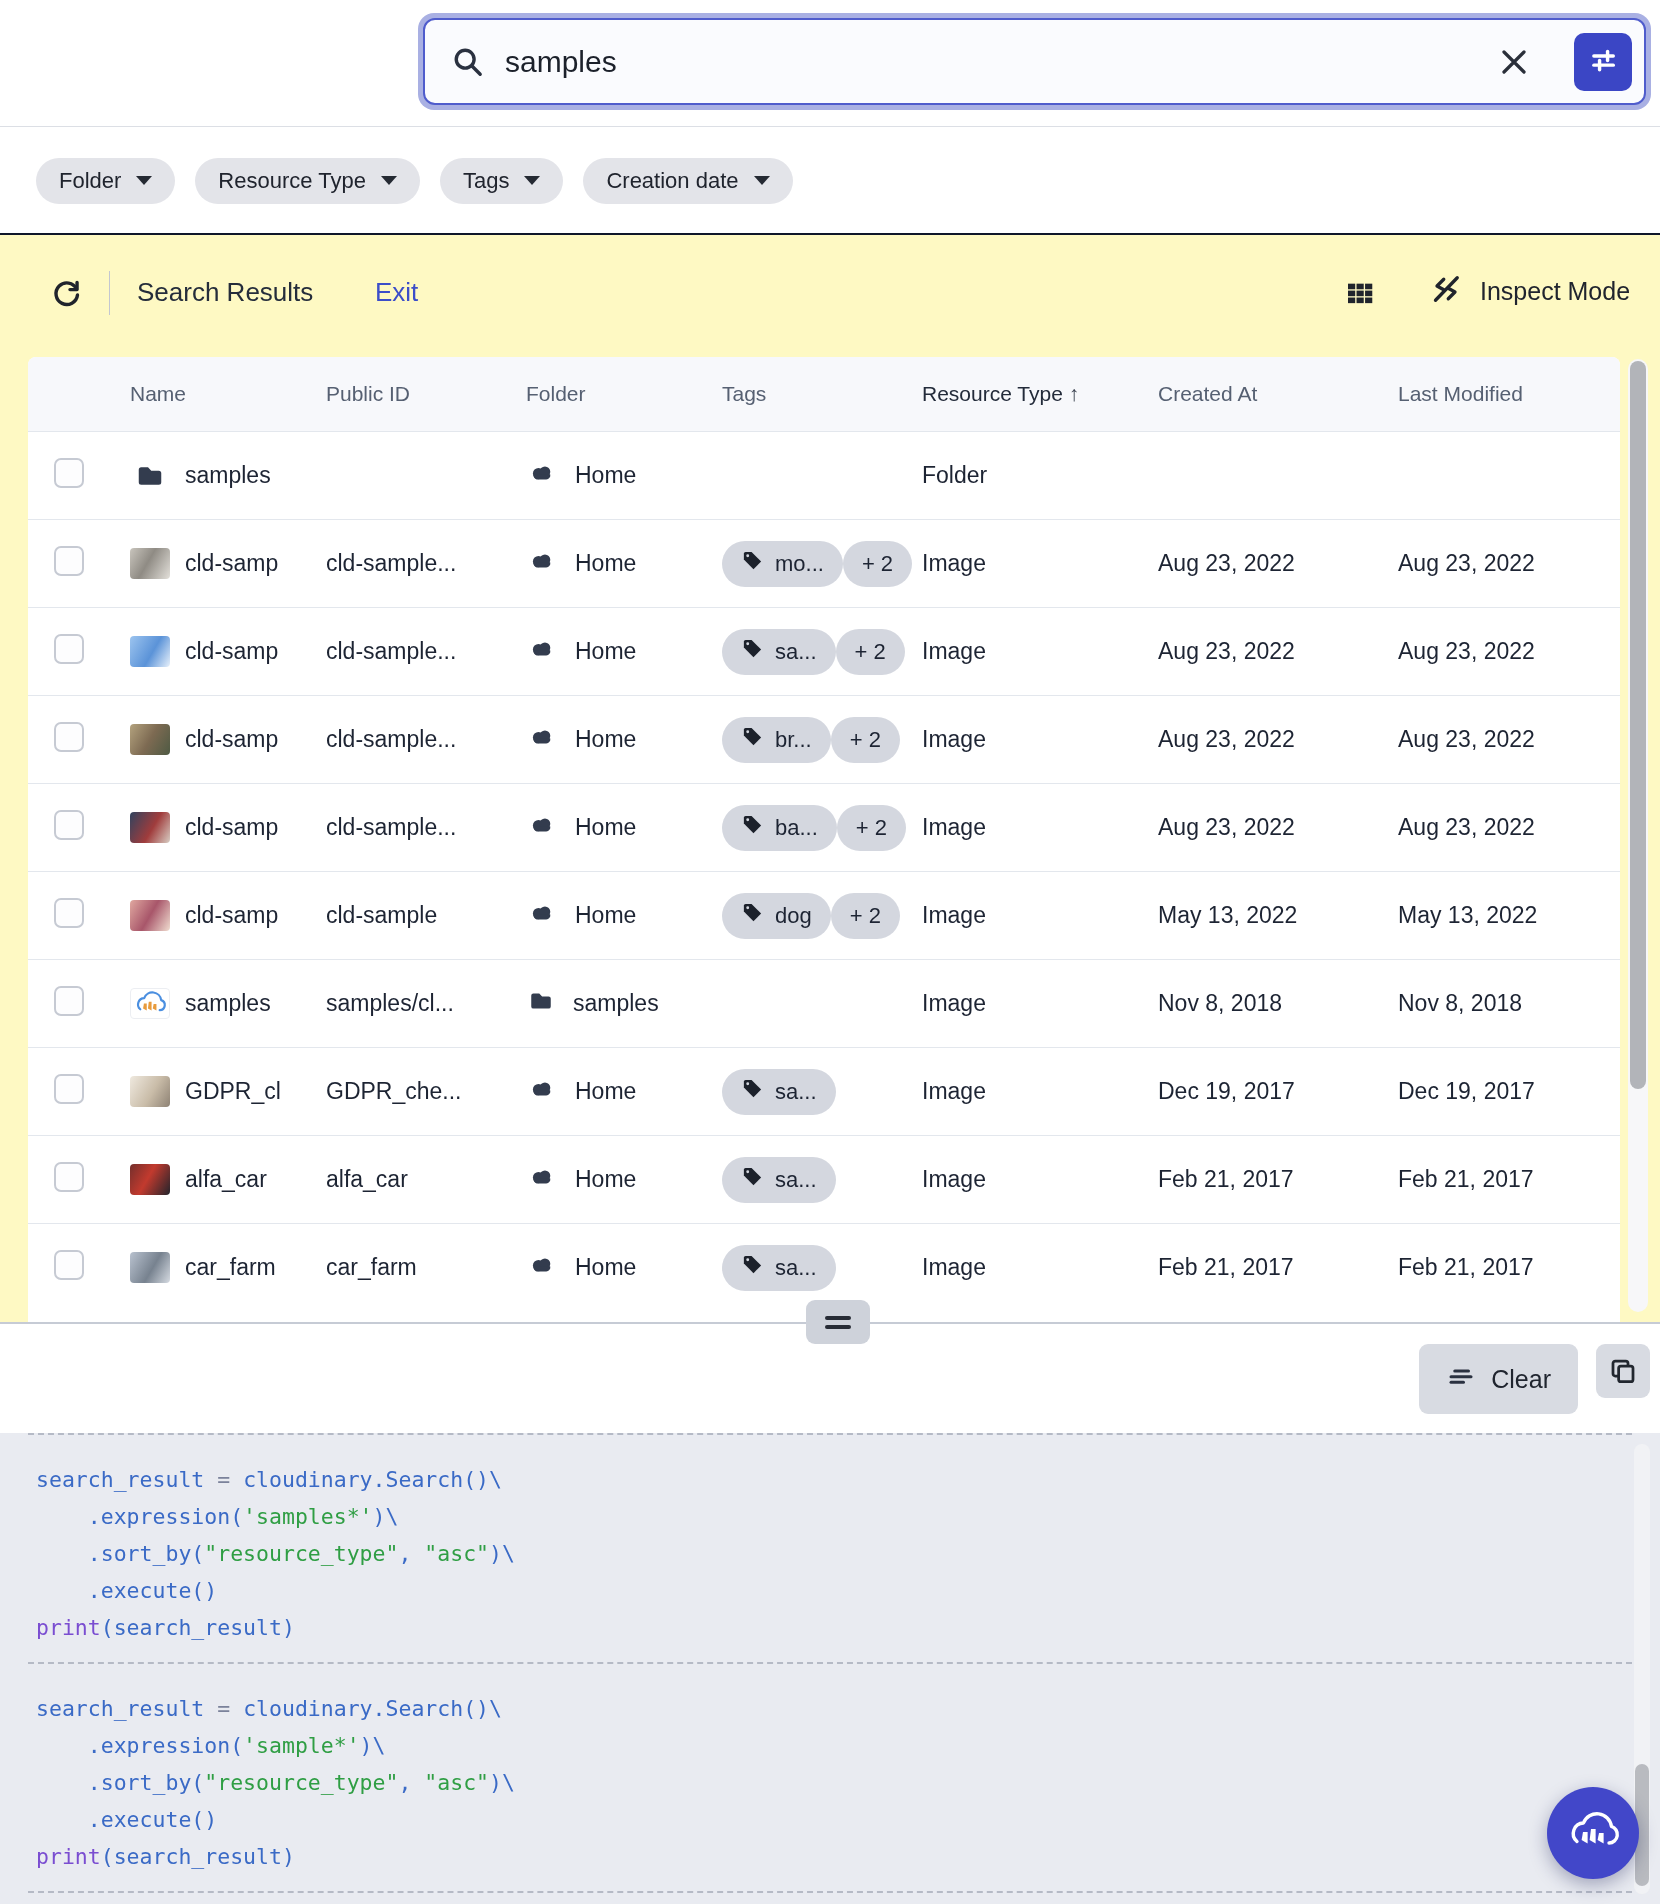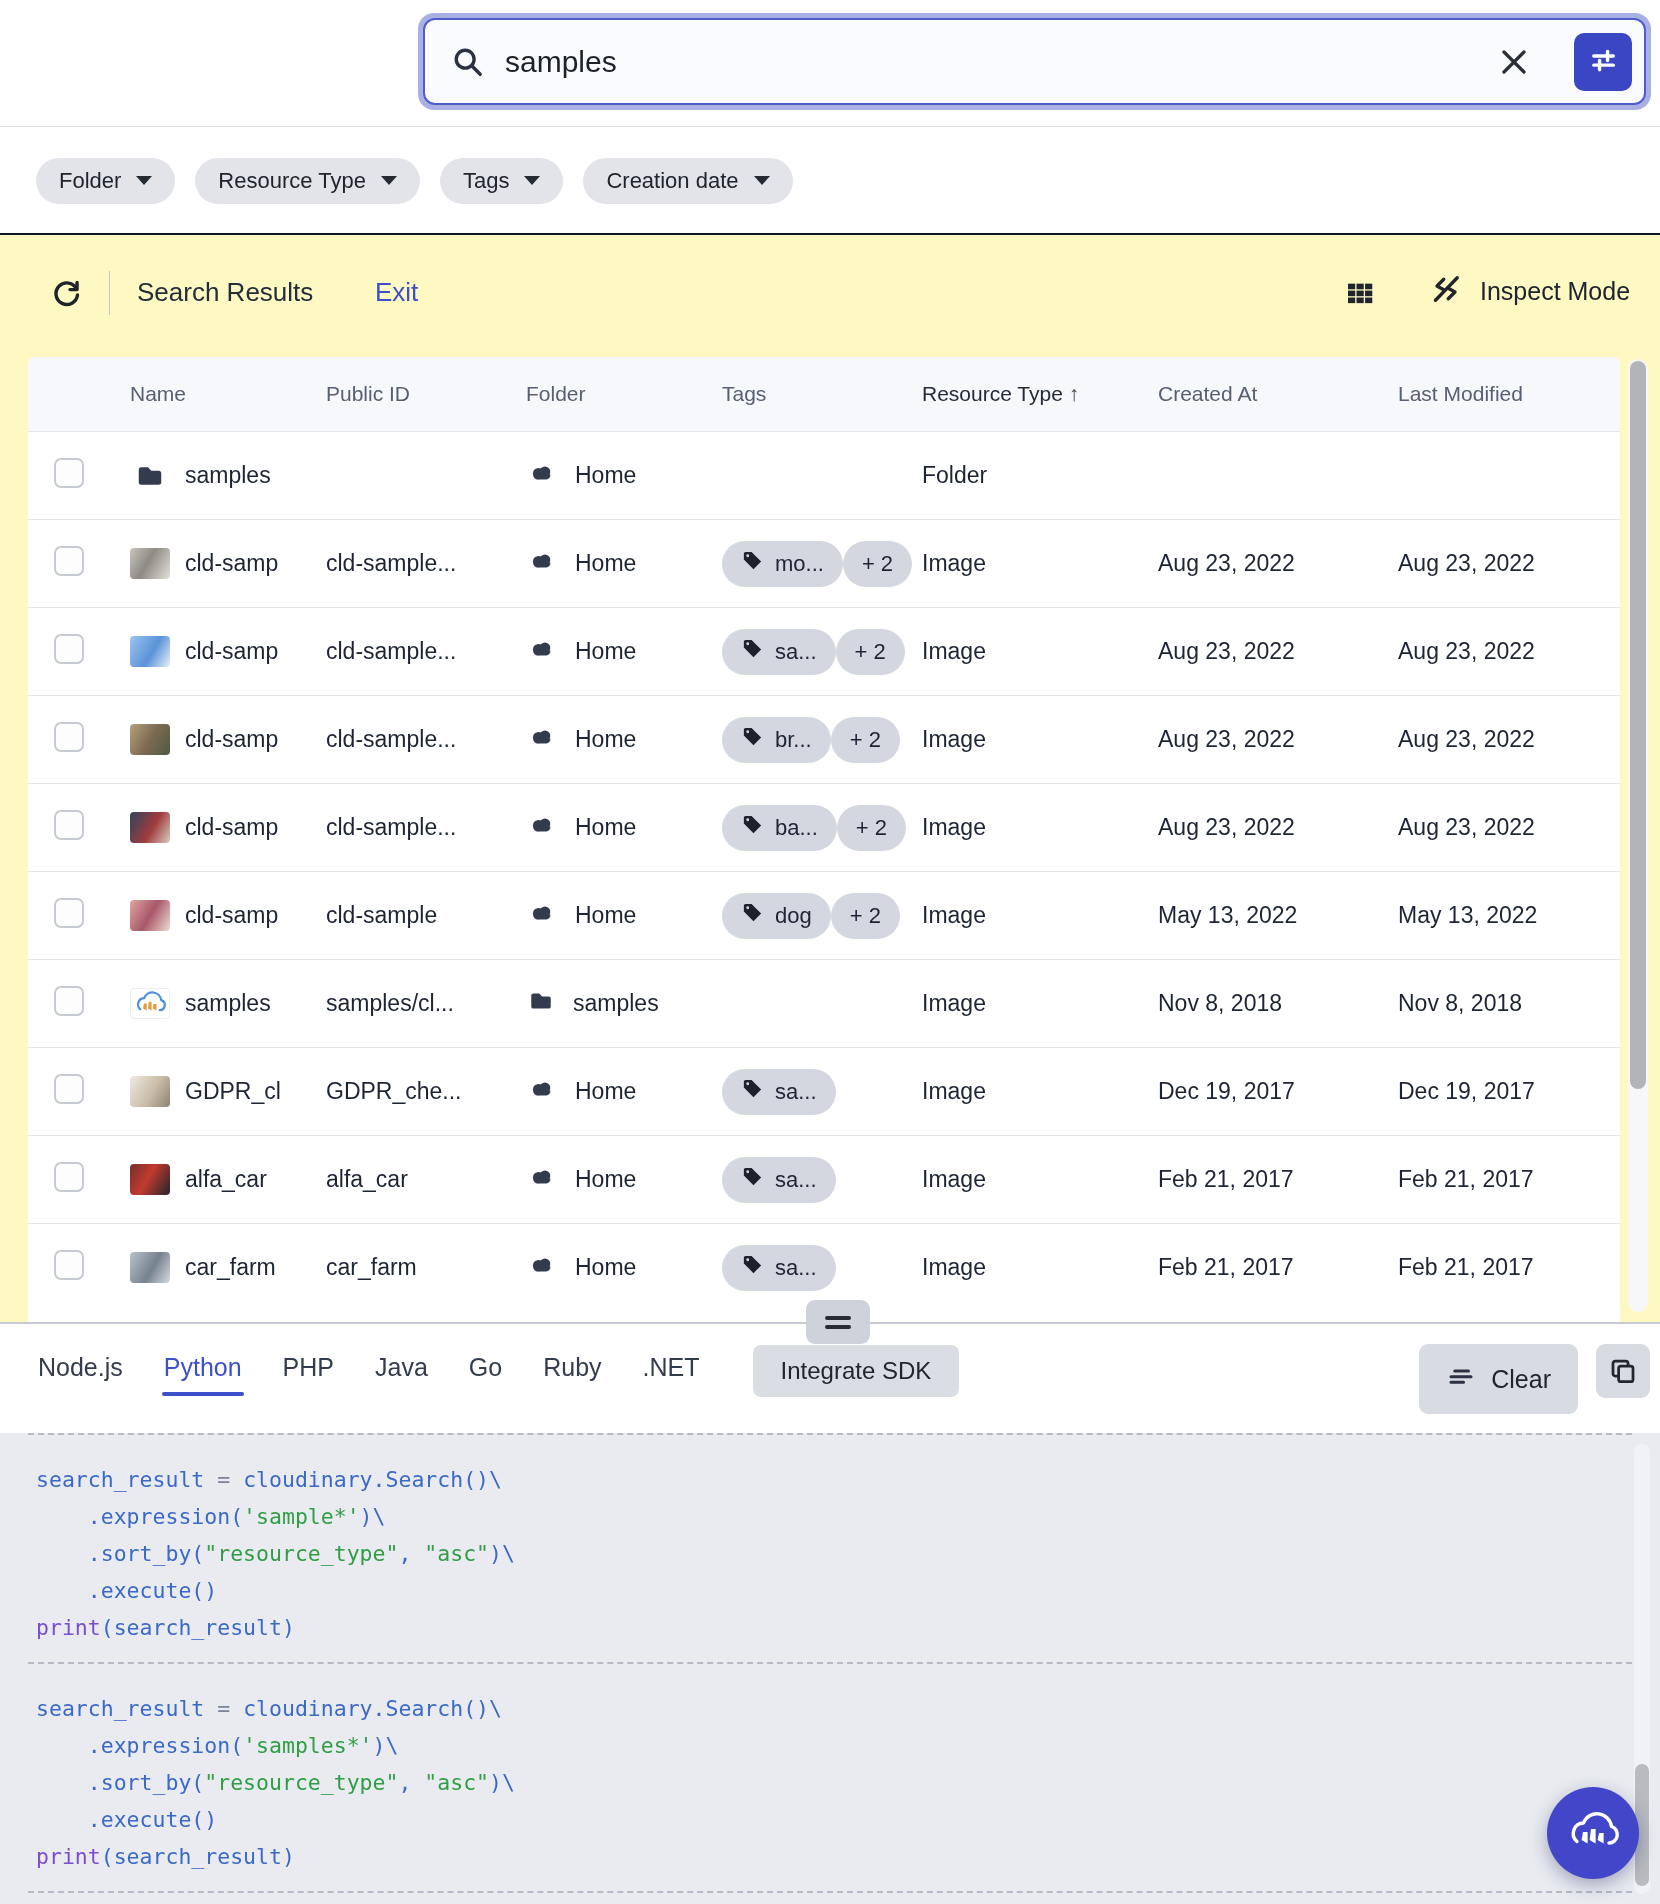--- a/index.html
+++ b/index.html
@@ -511,31 +511,20 @@
   </div>
 </div>
 
 <div class="split-divider"></div>
 <div class="drag-handle">
     <i></i>
     <i></i>
   </div>
 
 <div class="sdk">
-  <div class="tabs-row">
-
-    <button class="tab" style="border: none; background: none; font-family: &quot;Liberation Sans&quot;, sans-serif;">Node.js</button>
-      <button class="tab active" style="border: none; background: none; font-family: &quot;Liberation Sans&quot;, sans-serif;">Python</button>
-      <button class="tab" style="border: none; background: none; font-family: &quot;Liberation Sans&quot;, sans-serif;">PHP</button>
-      <button class="tab" style="border: none; background: none; font-family: &quot;Liberation Sans&quot;, sans-serif;">Java</button>
-      <button class="tab" style="border: none; background: none; font-family: &quot;Liberation Sans&quot;, sans-serif;">Go</button>
-      <button class="tab" style="border: none; background: none; font-family: &quot;Liberation Sans&quot;, sans-serif;">Ruby</button>
-      <button class="tab" style="border: none; background: none; font-family: &quot;Liberation Sans&quot;, sans-serif;">.NET</button>
-      <button class="integrate-btn">Integrate SDK</button>
-  </div>
 
   <button class="clear-btn">
     <span>
       <svg width="30" height="30" viewBox="0 0 24 24">
           <g stroke="#2a3140" stroke-width="2.4" stroke-linecap="round">
             <line x1="7" y1="8" x2="18" y2="8"></line>
             <line x1="4" y1="12.5" x2="20" y2="12.5"></line>
             <line x1="4" y1="17" x2="14" y2="17"></line>
           </g>
         </svg>
@@ -547,29 +536,29 @@
         <g fill="none" stroke="#22272f" stroke-width="2.2" stroke-linejoin="round">
           <rect x="8.5" y="8" width="11.5" height="12.5" rx="1.8"></rect>
           <path d="M16 8 V5.8 A1.8 1.8 0 0 0 14.2 4 H5.8 A1.8 1.8 0 0 0 4 5.8 v8.4 A1.8 1.8 0 0 0 5.8 16 H8.5"></path>
         </g>
       </svg>
   </button>
 
   <div class="code-area">
       <div class="code-block">
         <pre><span class="tk-v">search_result</span><span class="tk-o"> = </span><span class="tk-v">cloudinary.Search()\</span>
-<span class="tk-v">    .expression(</span><span class="tk-s">'sample*'</span><span class="tk-v">)\</span>
+<span class="tk-v">    .expression(</span><span class="tk-s">'samples*'</span><span class="tk-v">)\</span>
 <span class="tk-v">    .sort_by(</span><span class="tk-s">"resource_type"</span><span class="tk-v">, </span><span class="tk-s">"asc"</span><span class="tk-v">)\</span>
 <span class="tk-v">    .execute()</span>
 <span class="tk-k">print</span><span class="tk-v">(search_result)</span>
 </pre>
       </div>
       <div class="code-block">
         <pre><span class="tk-v">search_result</span><span class="tk-o"> = </span><span class="tk-v">cloudinary.Search()\</span>
-<span class="tk-v">    .expression(</span><span class="tk-s">'samples*'</span><span class="tk-v">)\</span>
+<span class="tk-v">    .expression(</span><span class="tk-s">'sample*'</span><span class="tk-v">)\</span>
 <span class="tk-v">    .sort_by(</span><span class="tk-s">"resource_type"</span><span class="tk-v">, </span><span class="tk-s">"asc"</span><span class="tk-v">)\</span>
 <span class="tk-v">    .execute()</span>
 <span class="tk-k">print</span><span class="tk-v">(search_result)</span>
 </pre>
       </div>
     </div>
 
   <div class="code-vtrack"></div>
   <div class="code-vthumb"></div>
 </div>

